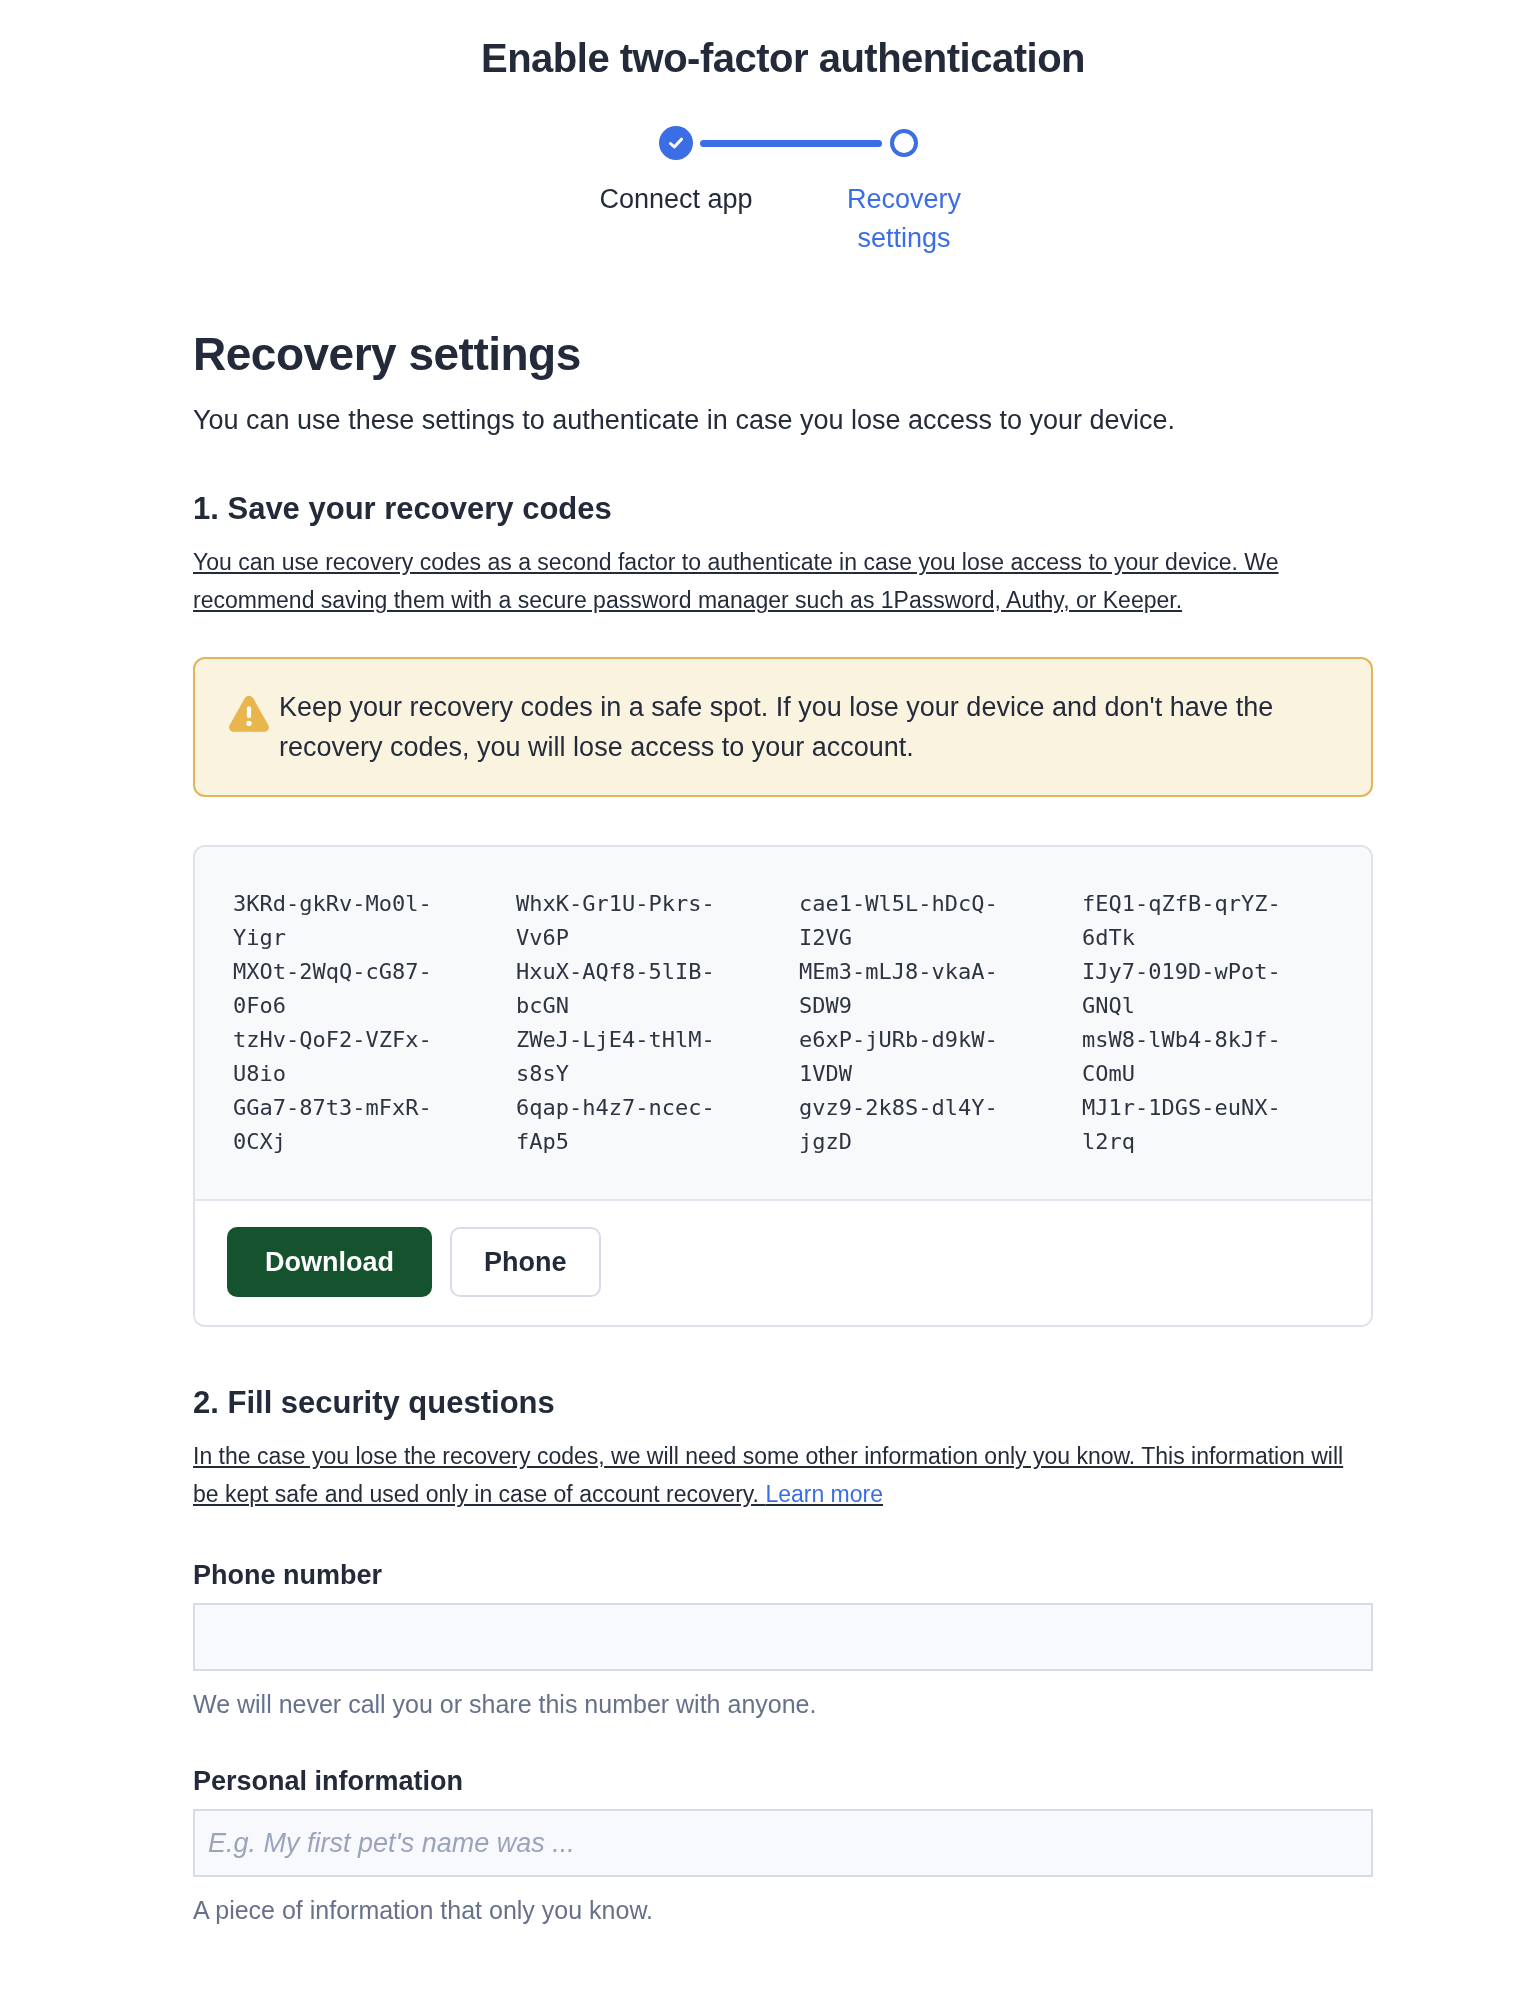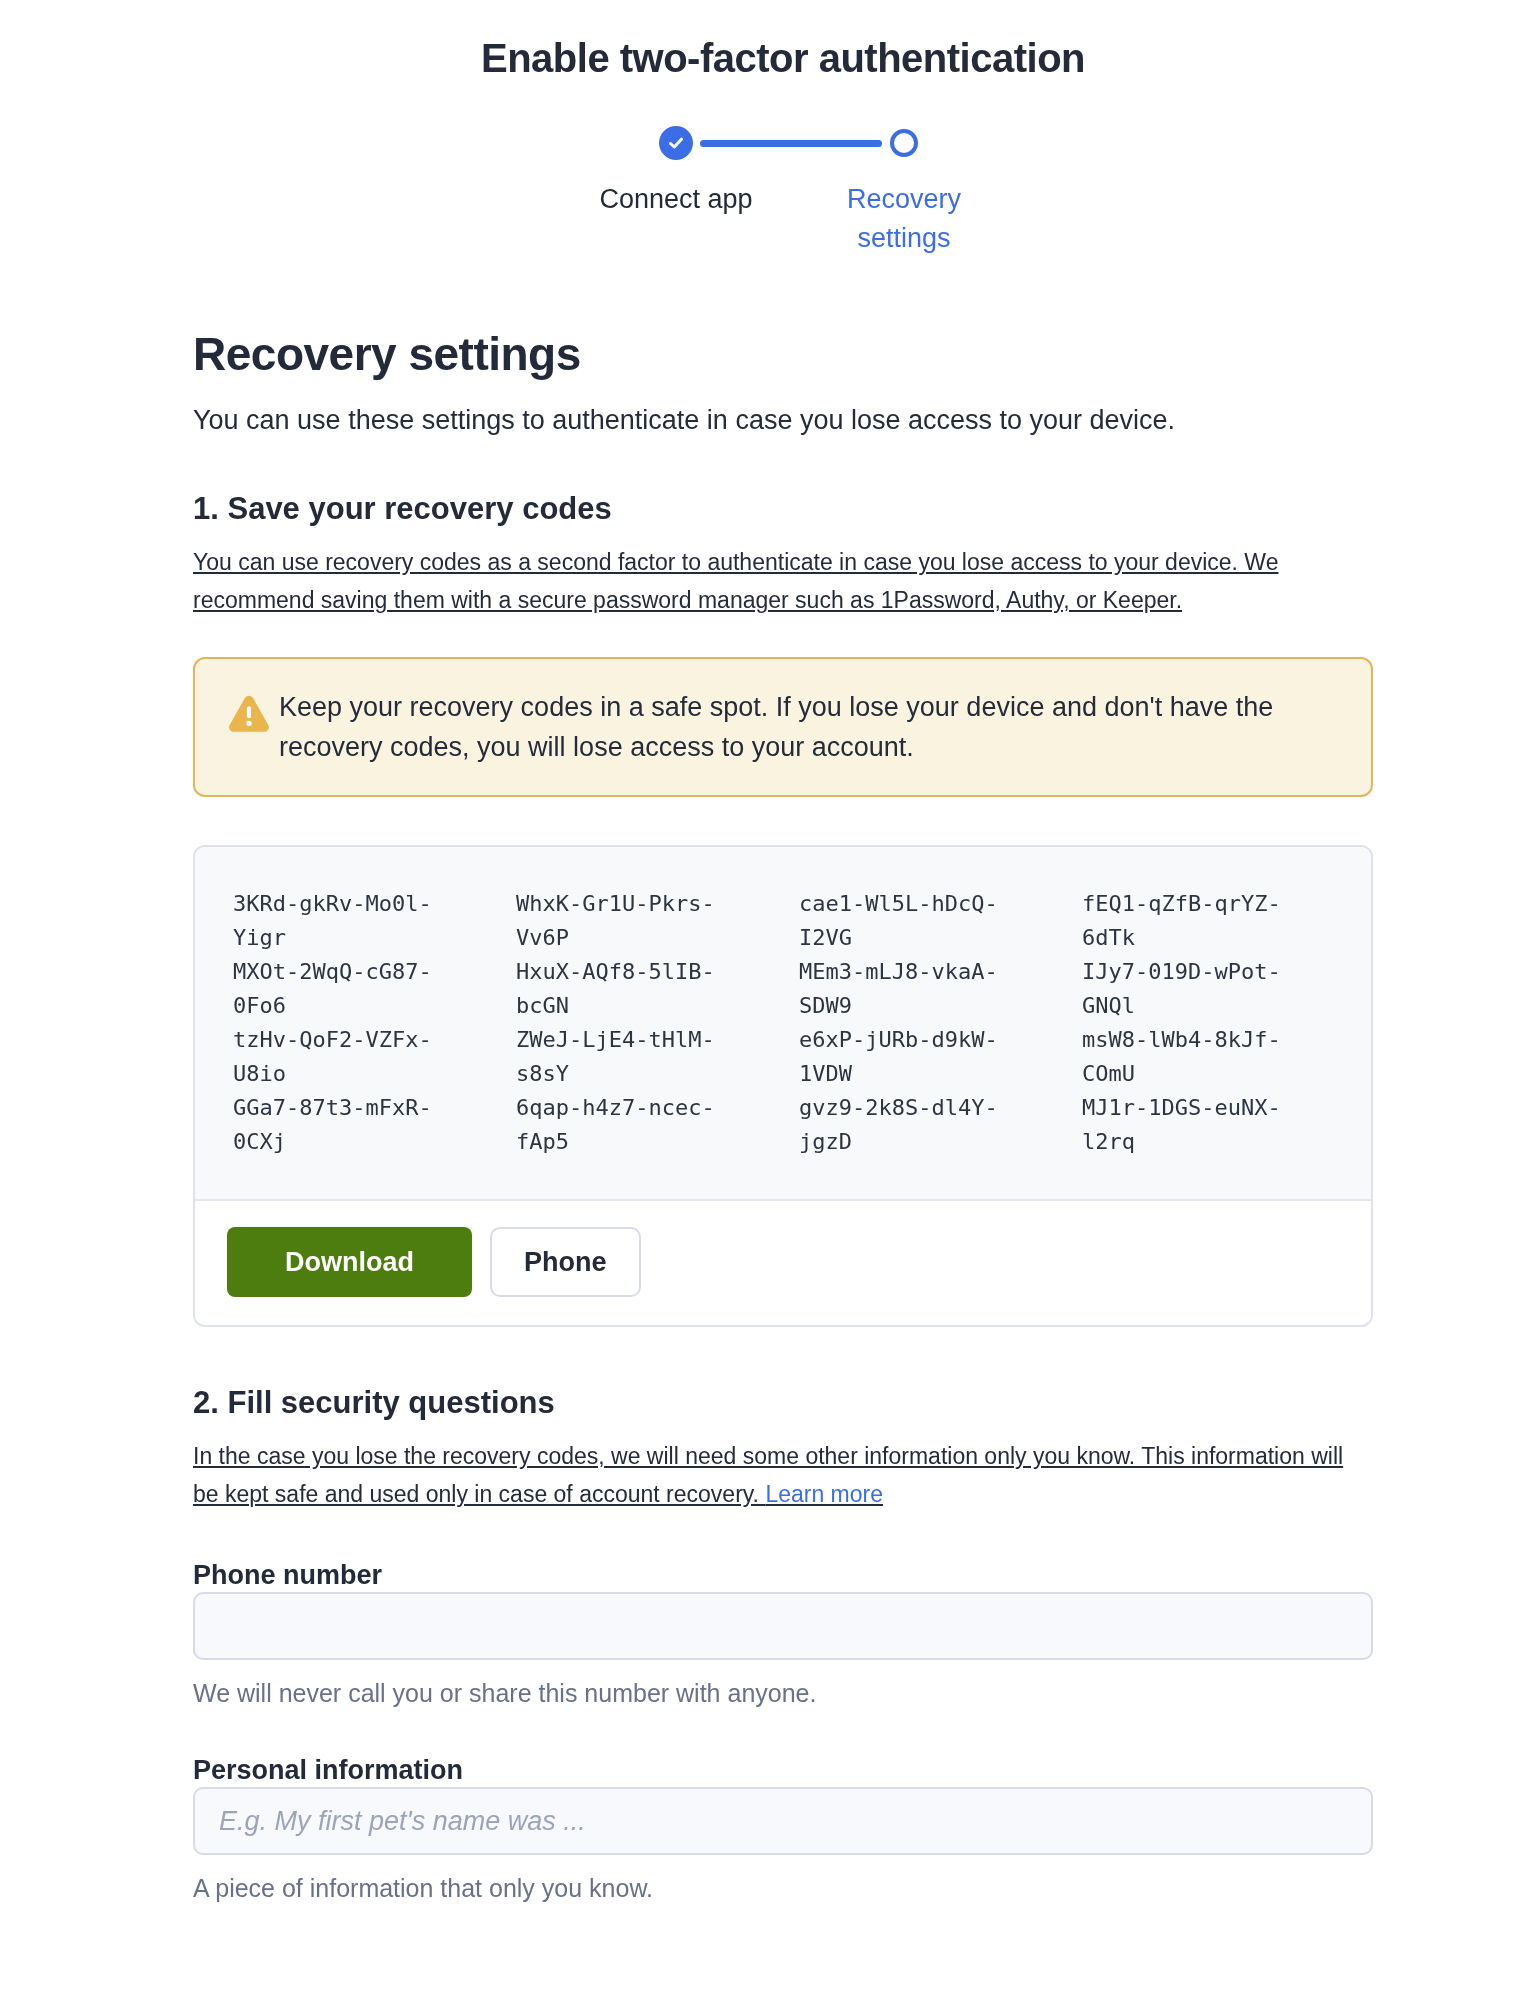--- a/index.html
+++ b/index.html
@@ -56,29 +56,29 @@
   .code-col{
     font-family:"DejaVu Sans Mono", monospace;font-size:22px;line-height:34px;
     color:#2d3442;white-space:pre-line;
   }
   .codes-buttons{background:#ffffff;padding:26px 32px 28px 32px;display:flex;gap:18px;}
   .btn{
     font-family:"Liberation Sans", sans-serif;font-size:27px;font-weight:700;
     border-radius:10px;height:70px;display:inline-flex;align-items:center;justify-content:center;
     cursor:pointer;box-sizing:border-box;border:none;
   }
-  .btn-primary{background:#4d7c0f;color:#ffffff;padding:0 58px;border-radius:8px;}
+  .btn-primary{background:#14532d;color:#ffffff;padding:0 38px;}
   .btn-outline{background:#ffffff;color:#232b3a;border:2px solid #d9dce8;padding:0 32px;}
 
   
   .field-label{margin-top:46px;font-size:27px;font-weight:700;color:#232b3a;line-height:32px;}
   .text-input{
-    margin-top:1px;width:100%;height:68px;box-sizing:border-box;border-radius:10px;
+    margin-top:12px;width:100%;height:68px;box-sizing:border-box;border-radius:0;
     border:2px solid #d6daea;background:#f8f9fd;font-size:27px;color:#242b3a;
-    padding:0 24px;outline:none;font-family:"Liberation Sans", sans-serif;display:block;
+    padding:0 13px;outline:none;font-family:"Liberation Sans", sans-serif;display:block;
   }
   .text-input::placeholder{color:#9aa4bb;font-style:italic;}
   .helper-text{margin-top:18px;font-size:25px;line-height:30px;color:#66718a;}
 </style>
 </head>
 <body>
 
 <div class="container">
 
   <div class="page-title">Enable two-factor authentication</div>

